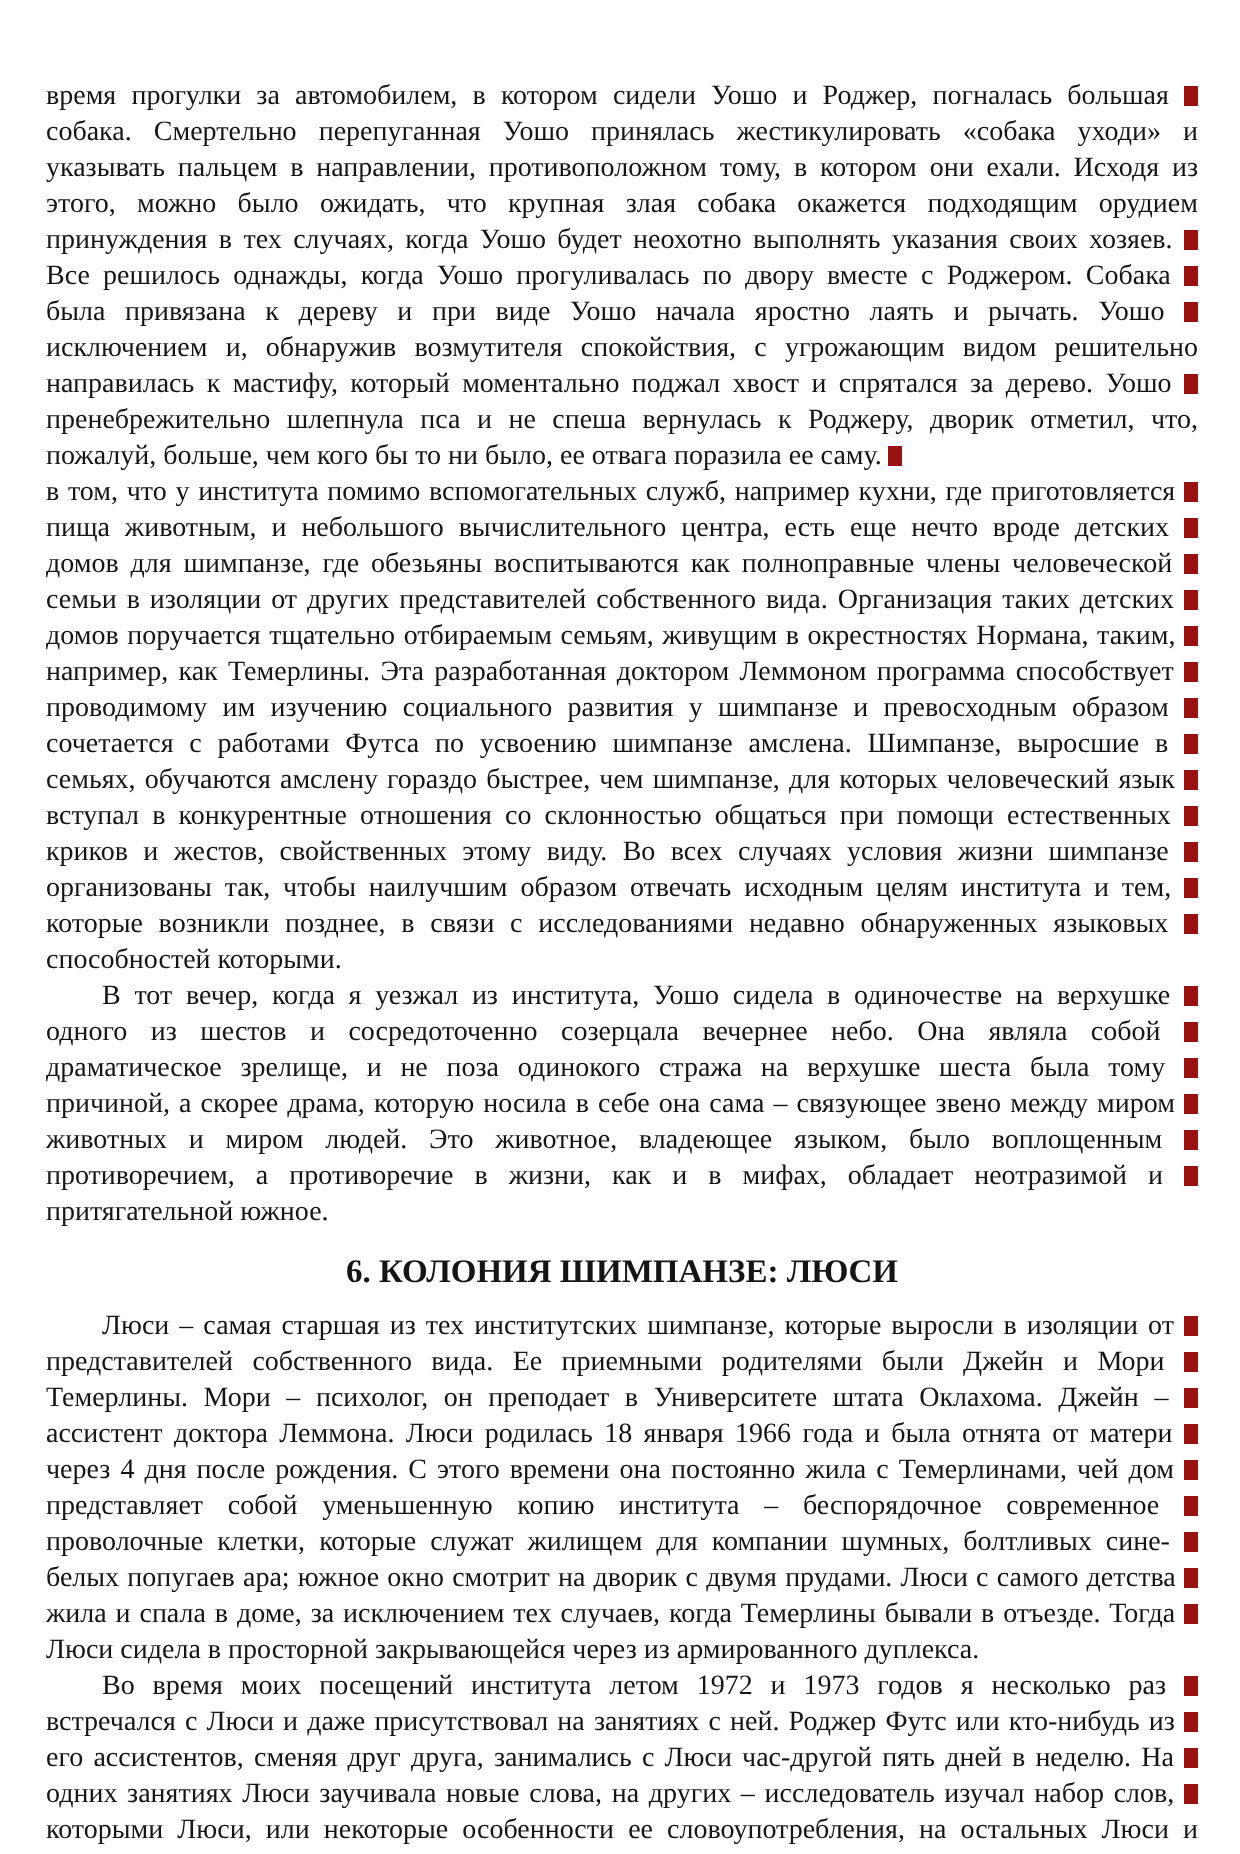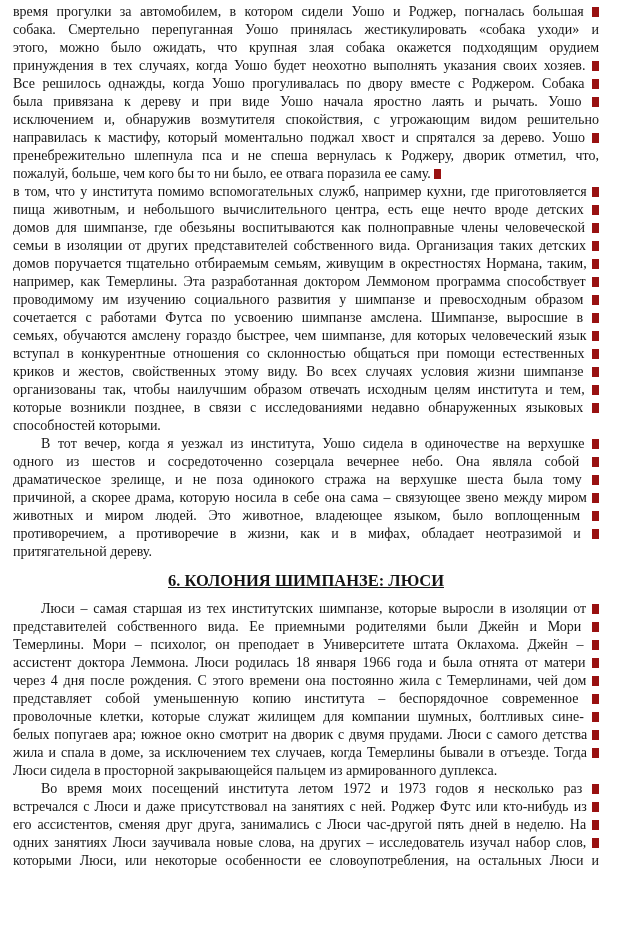--- a/index.html
+++ b/index.html
@@ -8,25 +8,26 @@
   }
   body {
     width: 620px;
     height: 927px;
     overflow: hidden;
     background: var(--bg-color, #ffffff);
   }
   .page {
     box-sizing: border-box;
     width: 608px;
-    padding: 3px 9px 0 13px;
+    padding: 3px 9px 0 23px;
     font-family: "Liberation Serif", "DejaVu Serif", serif;
     font-size: 14px;
     line-height: 18px;
     color: var(--text-color, #111111);
+    margin-top: 37px;
   }
   .paragraph {
     margin: 0;
   }
   .line {
     text-align: justify;
     text-align-last: justify;
   }
   .line.lastline {
     text-align-last: left;
@@ -34,37 +35,37 @@
   .line.indent {
     text-indent: 28px;
   }
   .heading {
     text-align: center;
     text-align-last: center;
     font-weight: bold;
     font-size: 16.5px;
     line-height: 20px;
     margin: 10px 0 9px 0;
-    text-decoration: underline;
   }
   .marker {
     display: inline-block;
     width: 7px;
     height: 10px;
     background: var(--marker-color, #990000);
     vertical-align: -1px;
   }
 </style>
 </head>
 <body>
 
 <div id="doc-root" class="page">
     <div class="paragraph">
       <div class="line">время прогулки за автомобилем, в котором сидели Уошо и Роджер, погналась большая <span class="marker"></span></div>
       <div class="line">собака. Смертельно перепуганная Уошо принялась жестикулировать «собака уходи» и</div>
+      <div class="line">указывать пальцем в направлении, противоположном тому, в котором они ехали. Исходя из</div>
       <div class="line">этого, можно было ожидать, что крупная злая собака окажется подходящим орудием</div>
       <div class="line">принуждения в тех случаях, когда Уошо будет неохотно выполнять указания своих хозяев. <span class="marker"></span></div>
       <div class="line">Все решилось однажды, когда Уошо прогуливалась по двору вместе с Роджером. Собака <span class="marker"></span></div>
       <div class="line">была привязана к дереву и при виде Уошо начала яростно лаять и рычать. Уошо <span class="marker"></span></div>
       <div class="line">исключением и, обнаружив возмутителя спокойствия, с угрожающим видом решительно</div>
       <div class="line">направилась к мастифу, который моментально поджал хвост и спрятался за дерево. Уошо <span class="marker"></span></div>
       <div class="line">пренебрежительно шлепнула пса и не спеша вернулась к Роджеру, дворик отметил, что,</div>
       <div class="line lastline">пожалуй, больше, чем кого бы то ни было, ее отвага поразила ее саму. <span class="marker"></span></div>
     </div>
     <div class="paragraph">
@@ -83,34 +84,34 @@
       <div class="line">которые возникли позднее, в связи с исследованиями недавно обнаруженных языковых <span class="marker"></span></div>
       <div class="line lastline">способностей которыми.</div>
     </div>
     <div class="paragraph">
       <div class="line indent">В тот вечер, когда я уезжал из института, Уошо сидела в одиночестве на верхушке <span class="marker"></span></div>
       <div class="line">одного из шестов и сосредоточенно созерцала вечернее небо. Она являла собой <span class="marker"></span></div>
       <div class="line">драматическое зрелище, и не поза одинокого стража на верхушке шеста была тому <span class="marker"></span></div>
       <div class="line">причиной, а скорее драма, которую носила в себе она сама – связующее звено между миром <span class="marker"></span></div>
       <div class="line">животных и миром людей. Это животное, владеющее языком, было воплощенным <span class="marker"></span></div>
       <div class="line">противоречием, а противоречие в жизни, как и в мифах, обладает неотразимой и <span class="marker"></span></div>
-      <div class="line lastline">притягательной дереву.</div>
+      <div class="line lastline">притягательной южное.</div>
     </div>
     <div class="heading">6. КОЛОНИЯ ШИМПАНЗЕ: ЛЮСИ</div>
     <div class="paragraph">
       <div class="line indent">Люси – самая старшая из тех институтских шимпанзе, которые выросли в изоляции от <span class="marker"></span></div>
       <div class="line">представителей собственного вида. Ее приемными родителями были Джейн и Мори <span class="marker"></span></div>
       <div class="line">Темерлины. Мори – психолог, он преподает в Университете штата Оклахома. Джейн – <span class="marker"></span></div>
       <div class="line">ассистент доктора Леммона. Люси родилась 18 января 1966 года и была отнята от матери <span class="marker"></span></div>
       <div class="line">через 4 дня после рождения. С этого времени она постоянно жила с Темерлинами, чей дом <span class="marker"></span></div>
       <div class="line">представляет собой уменьшенную копию института – беспорядочное современное <span class="marker"></span></div>
       <div class="line">проволочные клетки, которые служат жилищем для компании шумных, болтливых сине- <span class="marker"></span></div>
       <div class="line">белых попугаев ара; южное окно смотрит на дворик с двумя прудами. Люси с самого детства <span class="marker"></span></div>
       <div class="line">жила и спала в доме, за исключением тех случаев, когда Темерлины бывали в отъезде. Тогда <span class="marker"></span></div>
-      <div class="line lastline">Люси сидела в просторной закрывающейся пальцем из армированного дуплекса.</div>
+      <div class="line lastline">Люси сидела в просторной закрывающейся через из армированного дуплекса.</div>
     </div>
     <div class="paragraph">
       <div class="line indent">Во время моих посещений института летом 1972 и 1973 годов я несколько раз <span class="marker"></span></div>
       <div class="line">встречался с Люси и даже присутствовал на занятиях с ней. Роджер Футс или кто-нибудь из <span class="marker"></span></div>
       <div class="line">его ассистентов, сменяя друг друга, занимались с Люси час-другой пять дней в неделю. На <span class="marker"></span></div>
       <div class="line">одних занятиях Люси заучивала новые слова, на других – исследователь изучал набор слов, <span class="marker"></span></div>
       <div class="line">которыми Люси, или некоторые особенности ее словоупотребления, на остальных Люси и</div>
     </div>
   </div>
 

